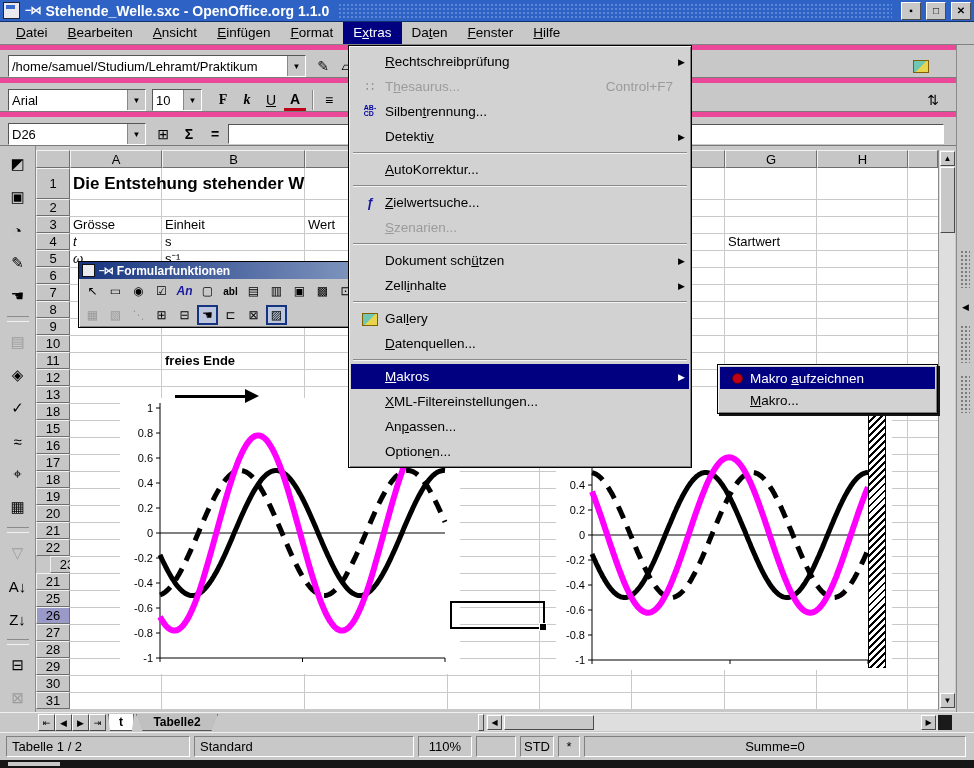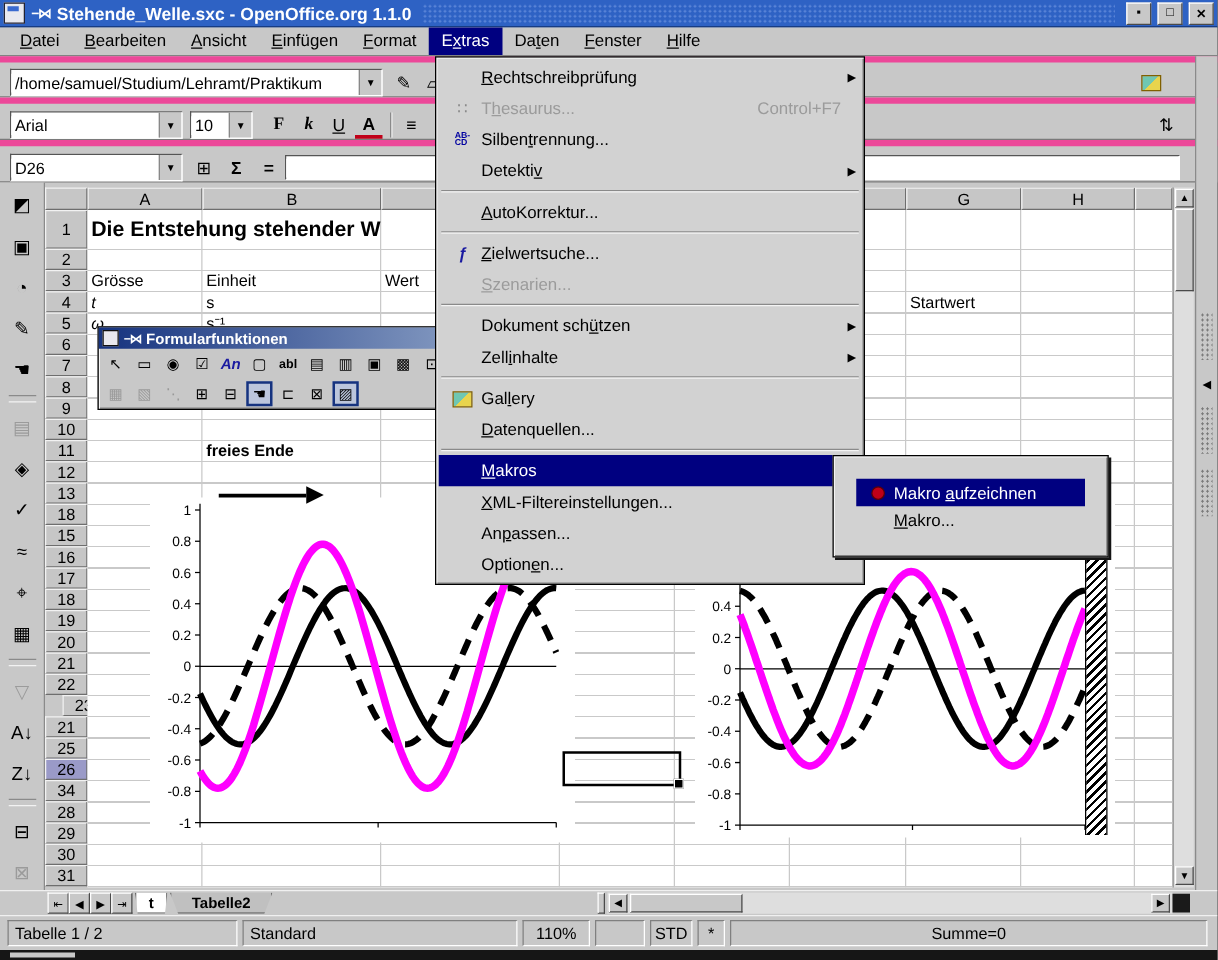--- a/index.html
+++ b/index.html
@@ -128,23 +128,23 @@
   .mi.disabled{color:#9b9b9b}
   .mi.disabled .mi-short{color:#9b9b9b}
   .mi-sep{height:0;border-top:1px solid #8a8a8a;border-bottom:1px solid #f4f4f4;margin:3px 2px}
   .g-thes{color:#8a8a8a;font-size:13px}
   .g-abcd{font-size:7px;line-height:6px;font-weight:bold;color:#0000a0;display:inline-block;text-align:left}
   .g-goal{color:#1a1aa0;font-weight:bold;font-style:italic;font-size:13px}
   .g-gal{display:inline-block;width:14px;height:11px;border:1px solid #806000;vertical-align:middle;
       background:linear-gradient(135deg,#6fc7b2 0 50%,#e8d44d 50% 100%)}
   .g-rec{display:inline-block;width:9px;height:9px;border-radius:50%;background:#c00018;border:1px solid #5a0008;vertical-align:middle}
 
-  #makros-submenu{position:absolute;left:666px;top:364px;width:221px;background:#d2d2d2;
+  #makros-submenu{position:absolute;left:717px;top:364px;width:221px;background:#d2d2d2;
       border:1px solid #000;box-shadow:2px 2px 0 #141414, inset 1px 1px 0 #f4f4f4, inset -1px -1px 0 #808080;
-      padding:18px;box-sizing:border-box;z-index:110}
+      padding:2px;box-sizing:border-box;z-index:110}
   #makros-submenu .mi{height:22px}
   #makros-submenu .mi .mi-ico{width:26px}
 
   
   #form-toolbar{position:absolute;left:78px;top:261px;width:286px;background:#c8c8c8;
       border:1px solid #000;box-shadow:inset 1px 1px 0 #f4f4f4, inset -1px -1px 0 #808080;z-index:60;box-sizing:border-box}
   #form-toolbar .ft-title{height:17px;background:linear-gradient(90deg,#16337f,#8298c0);color:#fff;
       display:flex;align-items:center;gap:4px;padding:0 3px;font-size:12px;font-weight:bold}
   #form-toolbar .ft-doc{width:11px;height:11px;background:#e9e9ef;border:1px solid #111;flex:0 0 auto}
   #form-toolbar .ft-pin{font-size:10px;letter-spacing:-1px;flex:0 0 auto}
@@ -282,21 +282,21 @@
     <div class="hdrbox" style="left: 0px; top: 286px; width: 34px; height: 17px;">17</div>
     <div class="hdrbox" style="left: 0px; top: 303px; width: 34px; height: 17px;">18</div>
     <div class="hdrbox" style="left: 0px; top: 320px; width: 34px; height: 17px;">19</div>
     <div class="hdrbox" style="left: 0px; top: 337px; width: 34px; height: 17px;">20</div>
     <div class="hdrbox" style="left: 0px; top: 354px; width: 34px; height: 17px;">21</div>
     <div class="hdrbox" style="left: 0px; top: 371px; width: 34px; height: 17px;">22</div>
     <div class="hdrbox" style="left: 14px; top: 388px; width: 34px; height: 17px;">23</div>
     <div class="hdrbox" style="left: 0px; top: 405px; width: 34px; height: 17px;">21</div>
     <div class="hdrbox" style="left: 0px; top: 422px; width: 34px; height: 17px;">25</div>
     <div class="hdrbox sel" style="left: 0px; top: 439px; width: 34px; height: 17px;">26</div>
-    <div class="hdrbox" style="left: 0px; top: 456px; width: 34px; height: 17px;">34</div>
+    <div class="hdrbox" style="left: 0px; top: 456px; width: 34px; height: 17px;">27</div>
     <div class="hdrbox" style="left: 0px; top: 473px; width: 34px; height: 17px;">28</div>
     <div class="hdrbox" style="left: 0px; top: 490px; width: 34px; height: 17px;">29</div>
     <div class="hdrbox" style="left: 0px; top: 507px; width: 34px; height: 17px;">30</div>
     <div class="hdrbox" style="left: 0px; top: 524px; width: 34px; height: 17px; text-align: center;">31</div>
   </div>
 
 <div id="sheet">
   <div id="hlines"></div>
   <div id="vlines">
       <div class="vline" style="left: 91px;"></div>

